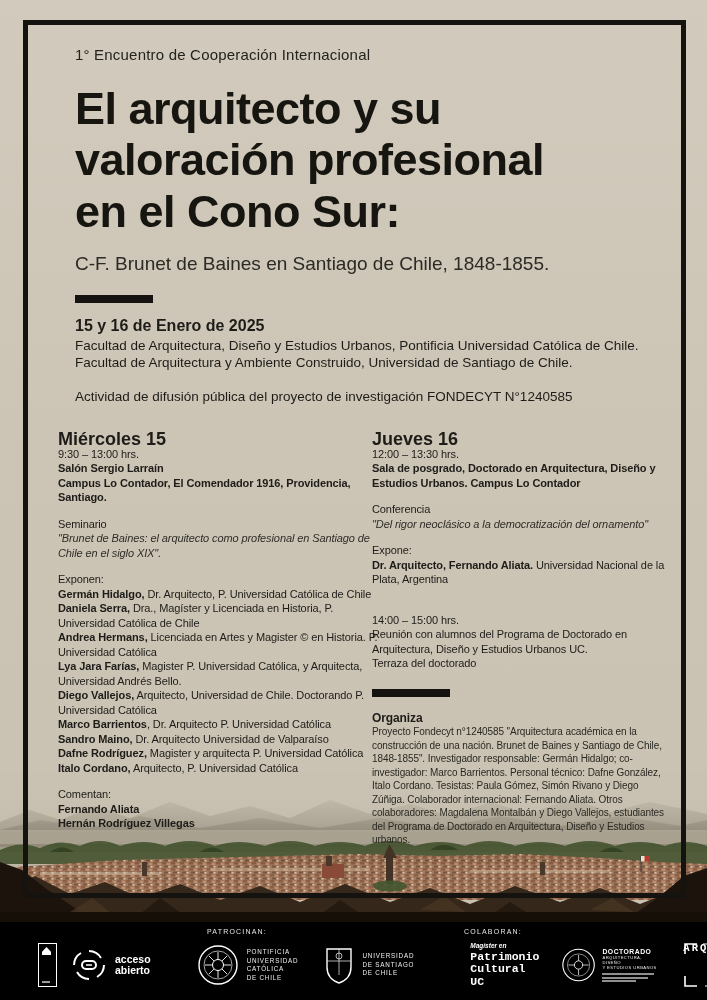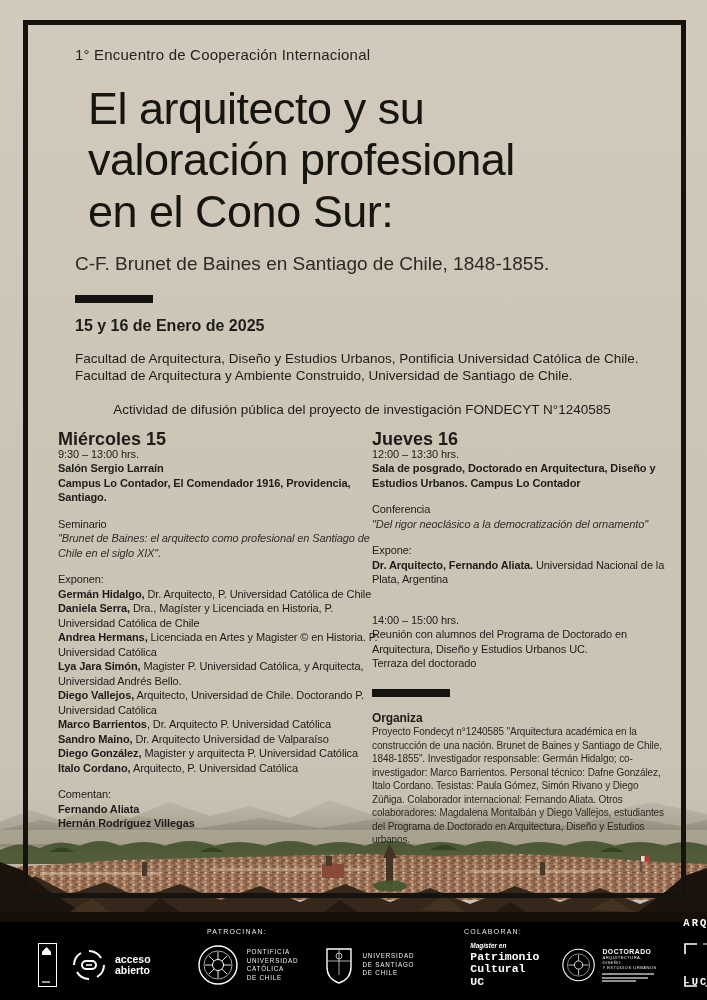--- a/index.html
+++ b/index.html
@@ -4,26 +4,26 @@
 <style>
   html,body{margin:0;padding:0;}
   body{font-family:"Liberation Sans",sans-serif;background:#8a8478;}
   .poster{position:relative;width:707px;height:1000px;margin:0 auto;overflow:hidden;
           background:linear-gradient(180deg,#d2cabc 0%,#ccc4b5 45%,#c9c1b2 100%);color:#1d1c18;}
   
   .frame{position:absolute;left:23px;top:20px;right:21px;bottom:102px;border:5px solid #151310;z-index:5;pointer-events:none;}
   
   .header{position:absolute;left:75px;top:46px;right:58px;z-index:3;}
   .eyebrow{font-size:15px;letter-spacing:.2px;margin:0 0 20px 0;color:#24231f;}
-  .title{font-size:45px;line-height:1.14;font-weight:normal;letter-spacing:-.5px;margin:0 0 16px 13px;color:#161510;}
+  .title{font-size:45px;line-height:1.14;font-weight:bold;letter-spacing:-.5px;margin:0 0 16px 0;color:#161510;}
   .subtitle{font-size:19px;margin:0;color:#2b2a25;}
   .bar{width:78px;height:8px;background:#151310;border:none;margin:20px 0 14px 0;}
-  .dates{font-size:16px;font-weight:bold;margin:0 0 15px 0;}
+  .dates{font-size:16px;font-weight:bold;margin:0 0 2px 0;}
   .venueline{font-size:13.5px;line-height:17px;margin:0;}
-  .note{font-size:13.5px;margin:18px 0 16px 0;text-align:center;}
+  .note{font-size:13.5px;margin:18px 0 16px 0;}
   
   .col{position:absolute;top:432px;font-size:11px;line-height:14.5px;letter-spacing:-.1px;z-index:3;}
   .col-left{left:58px;width:334px;}
   .col-right{left:372px;width:300px;}
   .day-heading{font-size:18px;font-weight:bold;margin:0 0 4px 0;letter-spacing:0;}
   .col p{margin:0;}
   .b{font-weight:bold;}
   .it{font-style:italic;color:#2e2d28;}
   .gap{height:12px;}
   .gap-lg{height:26px;}
@@ -62,21 +62,21 @@
   .patrimonio .pre{font-size:6.5px;font-style:italic;font-weight:bold;margin:0 0 2px 0;}
   .patrimonio .big{font-size:11.5px;font-weight:bold;line-height:12.5px;margin:0;font-family:Liberation Mono, monospace;}
   
   .doctorado{display:flex;align-items:center;gap:6px;margin-right:26px;}
   .doc-text .l1{font-size:6.8px;font-weight:bold;letter-spacing:.5px;margin:0;}
   .doc-text .l2{font-size:4.2px;letter-spacing:.4px;margin:0;color:#e8e8e8;}
   .doc-bars{margin-top:3px;display:flex;flex-direction:column;gap:1.5px;}
   .doc-bars i{display:block;height:2px;background:#8f8f8f;}
   .doc-bars i:nth-child(1){width:52px;}.doc-bars i:nth-child(2){width:46px;}.doc-bars i:nth-child(3){width:34px;}
   
-  .arquc{position:relative;width:48px;height:46px;display:flex;flex-direction:column;align-items:center;justify-content:flex-end;gap:47px;}
+  .arquc{position:relative;width:48px;height:46px;display:flex;flex-direction:column;align-items:center;justify-content:flex-start;gap:47px;}
   .arquc .t{font-size:10.5px;font-weight:bold;letter-spacing:2px;line-height:12px;font-family:"Liberation Mono",monospace;}
 </style>
 </head>
 <body>
 
 <div class="poster">
 
   <div class="panorama">
     <svg viewBox="0 0 707 158" preserveAspectRatio="none" aria-hidden="true">
       <defs>
@@ -149,25 +149,25 @@
     <p class="b">Salón Sergio Larraín</p>
     <p class="b">Campus Lo Contador, El Comendador 1916, Providencia, Santiago.</p>
     <div class="gap"></div>
     <p>Seminario</p>
     <p class="it">"Brunet de Baines: el arquitecto como profesional en Santiago de Chile en el siglo XIX".</p>
     <div class="gap"></div>
     <p>Exponen:</p>
     <p><span class="b">Germán Hidalgo,</span><span> Dr. Arquitecto, P. Universidad Católica de Chile</span></p>
     <p><span class="b">Daniela Serra,</span><span> Dra., Magíster y Licenciada en Historia, P. Universidad Católica de Chile</span></p>
     <p><span class="b">Andrea Hermans,</span><span> Licenciada en Artes y Magister © en Historia. P. Universidad Católica</span></p>
-    <p><span class="b">Lya Jara Simón,</span><span> Magister P. Universidad Católica, y Arquitecta, Universidad Andrés Bello.</span></p>
+    <p><span class="b">Lya Jara Farías,</span><span> Magister P. Universidad Católica, y Arquitecta, Universidad Andrés Bello.</span></p>
     <p><span class="b">Diego Vallejos,</span><span> Arquitecto, Universidad de Chile. Doctorando P. Universidad Católica</span></p>
     <p><span class="b">Marco Barrientos</span><span>, Dr. Arquitecto P. Universidad Católica</span></p>
     <p><span class="b">Sandro Maino,</span><span> Dr. Arquitecto Universidad de Valparaíso</span></p>
-    <p><span class="b">Diego González,</span><span> Magister y arquitecta P. Universidad Católica</span></p>
+    <p><span class="b">Dafne Rodríguez,</span><span> Magister y arquitecta P. Universidad Católica</span></p>
     <p><span class="b">Italo Cordano,</span><span> Arquitecto, P. Universidad Católica</span></p>
     <div class="gap"></div>
     <p>Comentan:</p>
     <p class="b">Fernando Aliata</p>
     <p class="b">Hernán Rodríguez Villegas</p>
   </div>
 
   <div class="col col-right">
     <p class="day-heading">Jueves 16</p>
     <p>12:00 – 13:30 hrs.</p>

